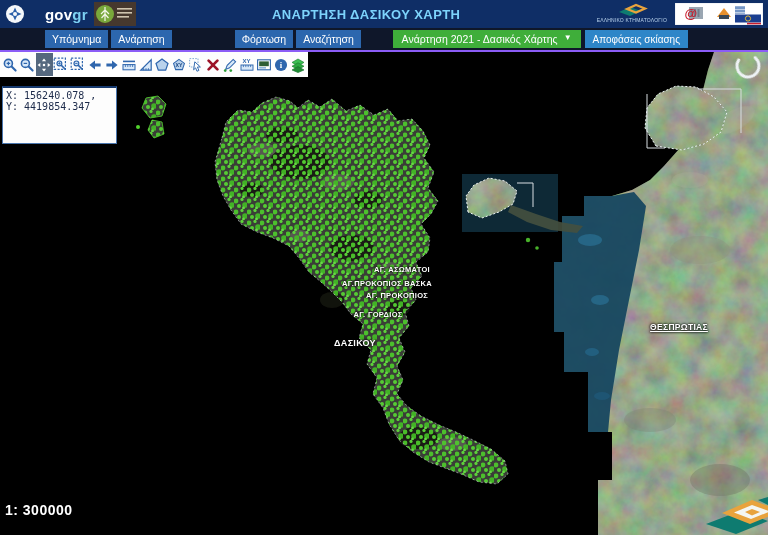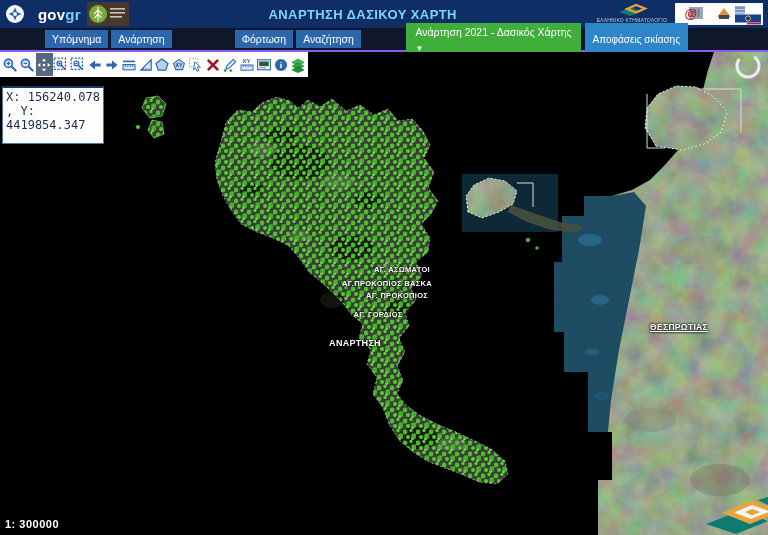--- a/index.html
+++ b/index.html
@@ -1,53 +1,53 @@
 <!DOCTYPE html>
 <html><head>
 <meta charset="utf-8">
 <style>
   html,body{margin:0;padding:0;background:#000;}
   body{width:768px;height:535px;overflow:hidden;font-family:"Liberation Sans",sans-serif;}
   .app{position:relative;width:768px;height:535px;}
 
   
   header{height:28px;background:#0f2e66;display:flex;align-items:center;padding:0 5px;gap:6px;}
-  .brand{display:flex;align-items:center;gap:13px;cursor:pointer;}
+  .brand{display:flex;align-items:center;gap:20px;cursor:pointer;}
   .brand-text{font-weight:bold;font-size:15px;color:#fff;letter-spacing:.2px;}
   .brand-text .gr{color:#7cd0f2;}
   .page-title{flex:1;text-align:center;color:#7dd3fc;font-weight:bold;font-size:13px;letter-spacing:.4px;white-space:nowrap;}
   .right-logos{display:flex;align-items:flex-start;gap:8px;}
   .cadastre-logo{display:flex;flex-direction:column;align-items:center;line-height:1;}
   .cadastre-caption{font-size:5px;color:#b9d2ec;margin-top:1px;letter-spacing:.2px;white-space:nowrap;}
 
   
   .menubar{height:22px;background:#0f172a;display:flex;align-items:center;padding-left:45px;border-bottom:2px solid #8b5cf6;}
   .mbtn{background:#2c67ae;color:#fff;font-size:10.5px;padding:3px 7px;border:none;margin-right:3px;font-family:inherit;cursor:pointer;white-space:nowrap;}
   .grp-center{margin-left:60px;display:flex;}
   .grp-right{margin-left:auto;margin-right:80px;display:flex;gap:4px;}
-  .green-btn{background:#3fae3a;color:#fff;font-size:10.5px;border:none;padding:3px 9px;font-family:inherit;cursor:pointer;display:flex;align-items:flex-start;gap:6px;white-space:nowrap;flex-direction:column;}
+  .green-btn{background:#3fae3a;color:#fff;font-size:10.5px;border:none;padding:3px 9px;font-family:inherit;cursor:pointer;display:flex;align-items:flex-start;gap:6px;white-space:nowrap;}
   .green-btn .caret{font-size:8px;}
   .toggle-btn{background:#2e86c8;color:#fff;font-size:10px;border:none;padding:3px 8px;font-family:inherit;cursor:pointer;white-space:nowrap;}
 
   
   .map-area{position:relative;width:768px;height:483px;background:#000;}
   .map-svg{position:absolute;left:0;top:0;}
 
   .toolbar{position:absolute;left:0;top:0;width:308px;height:25px;background:#fdfdfd;display:flex;align-items:center;padding:0 2px;box-sizing:border-box;}
   .tool{width:17px;height:23px;padding:1px 0;margin:0;border:none;background:transparent;display:flex;align-items:center;justify-content:center;cursor:pointer;}
   .tool svg{width:16px;height:16px;display:block;}
   .tool.active{background:#55687e;}
 
-  .coord-box{position:absolute;left:2px;top:34px;width:102px;height:58px;background:#fdfdfd;border:1px solid #4a76ae;border-top:2px solid #16396e;box-sizing:border-box;
-             font-family:"DejaVu Sans Mono",monospace;font-size:12px;color:#1c2a4a;padding:2px 3px;}
+  .coord-box{position:absolute;left:2px;top:34px;width:115px;height:58px;background:#fdfdfd;border:1px solid #4a76ae;border-top:2px solid #16396e;box-sizing:border-box;
+             font-family:"DejaVu Sans Mono",monospace;font-size:10px;color:#1c2a4a;padding:2px 3px;}
 
   .place-label{position:absolute;transform:translateX(-50%);color:#fff;font-weight:bold;white-space:nowrap;letter-spacing:.3px;
                text-shadow:0 0 2px #000,0 0 3px #000;padding-left:12px;}
 
-  .scale-readout{position:absolute;left:5px;top:466px;color:#fff;font-weight:bold;font-size:11px;letter-spacing:.5px;}
+  .scale-readout{position:absolute;left:5px;top:450px;color:#fff;font-weight:bold;font-size:14px;letter-spacing:.5px;}
 </style>
 </head>
 <body>
 
 <div class="app">
 
   <header>
     <div class="brand">
       <svg width="20" height="20" viewBox="0 0 20 20">
         <circle cx="10" cy="10" r="9" fill="#f5f8fb"></circle>
@@ -348,19 +348,19 @@
 
     <div class="coord-box">
       <span>X: 156240.078 , Y: 4419854.347</span>
     </div>
 
     <div id="labels">
         <div class="place-label" style="left: 396px; top: 213.375px; font-size: 7.5px;">ΑΓ. ΑΣΩΜΑΤΟΙ</div>
         <div class="place-label" style="left: 381px; top: 227.375px; font-size: 7.5px;">ΑΓ.ΠΡΟΚΟΠΙΟΣ ΒΑΣΚΑ</div>
         <div class="place-label" style="left: 391px; top: 239.375px; font-size: 7.5px;">ΑΓ. ΠΡΟΚΟΠΙΟΣ</div>
         <div class="place-label" style="left: 372px; top: 258.375px; font-size: 7.5px;">ΑΓ. ΓΟΡΔΙΟΣ</div>
-        <div class="place-label" style="left: 349px; top: 286.25px; font-size: 9px;">ΑΝΑΡΤΗΣΗ</div>
+        <div class="place-label" style="left: 349px; top: 286.25px; font-size: 9px;">ΔΑΣΙΚΟΥ</div>
         <div class="place-label" style="left: 673px; top: 269.625px; font-size: 8.5px; text-decoration: underline;">ΘΕΣΠΡΩΤΙΑΣ</div>
       </div>
 
     <div class="scale-readout">1: 300000</div>
   </div>
 </div>
 
 </body></html>

